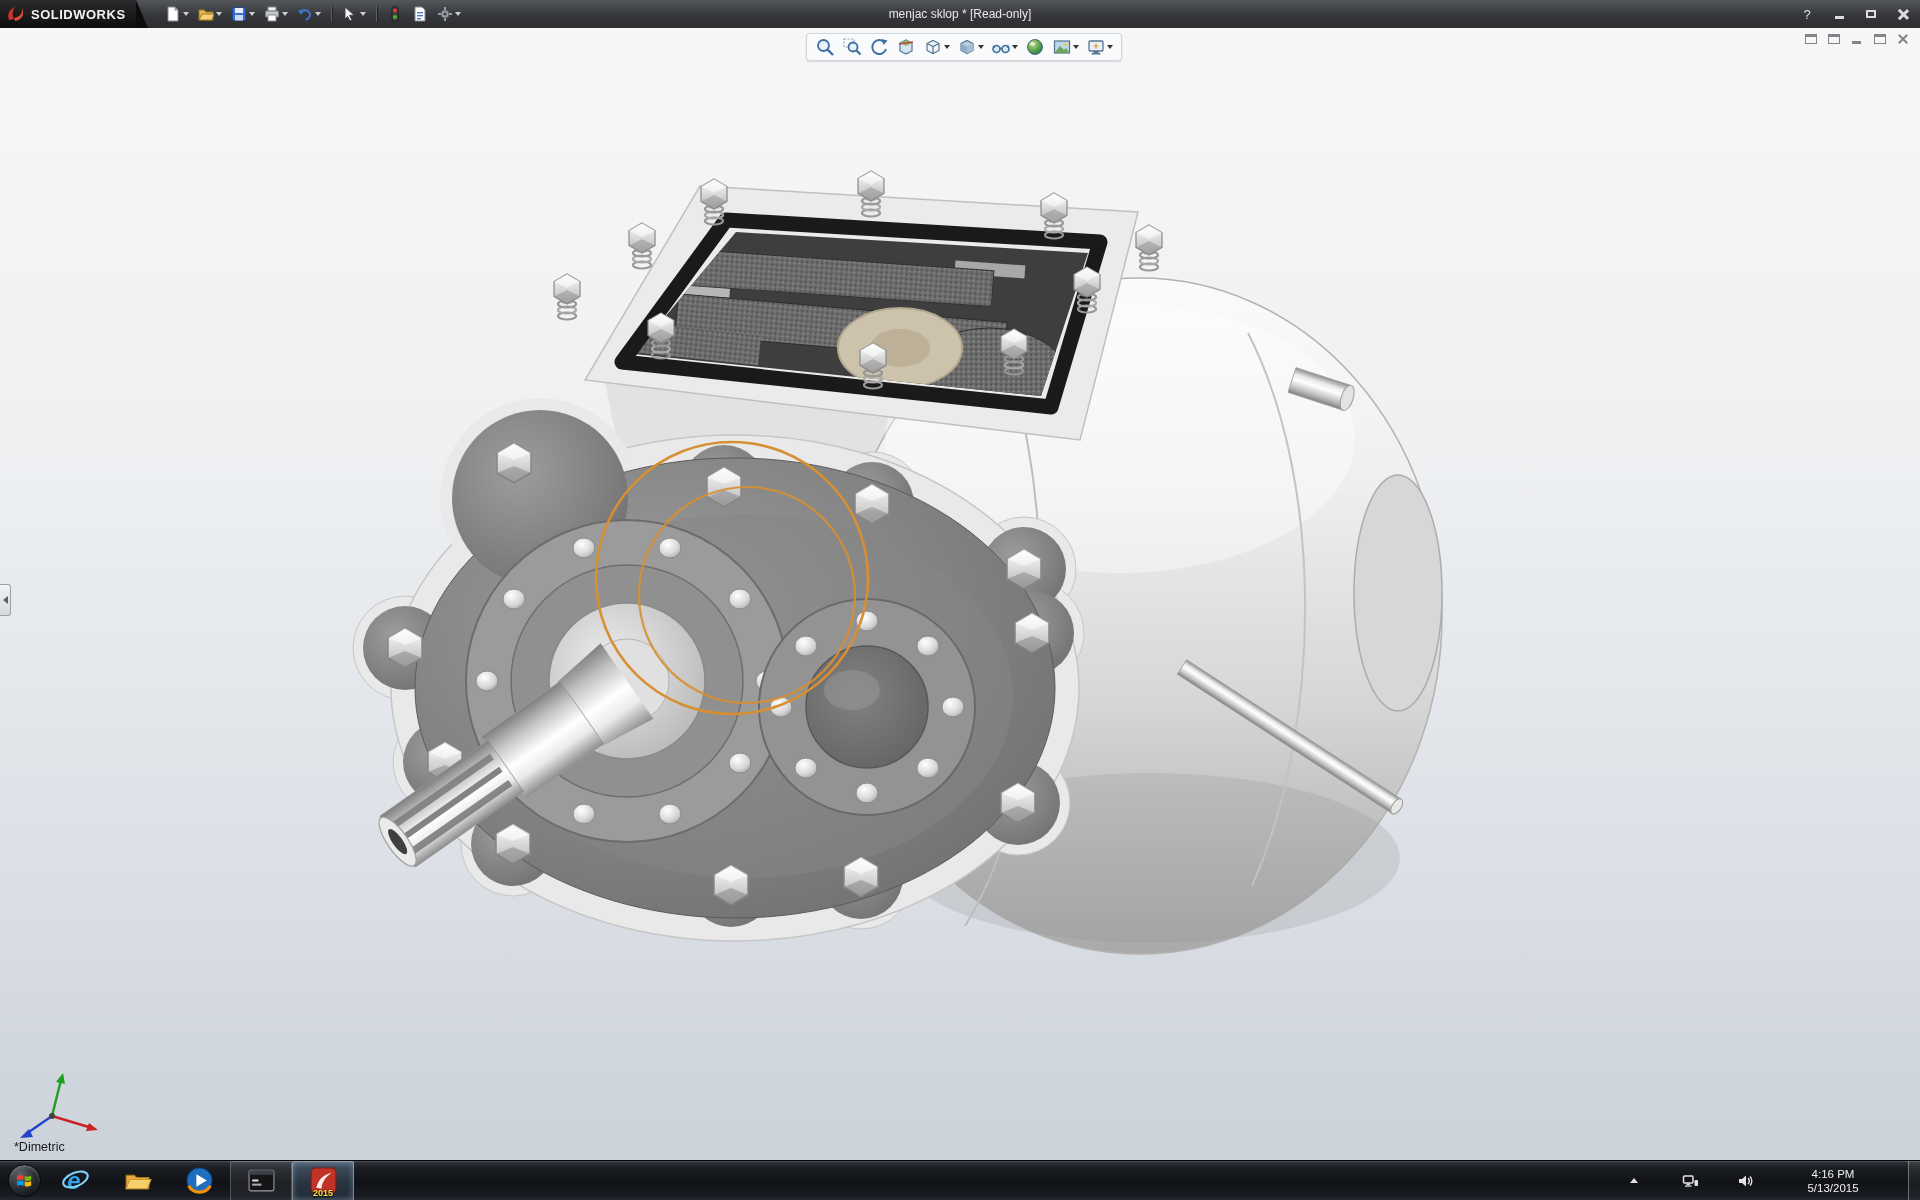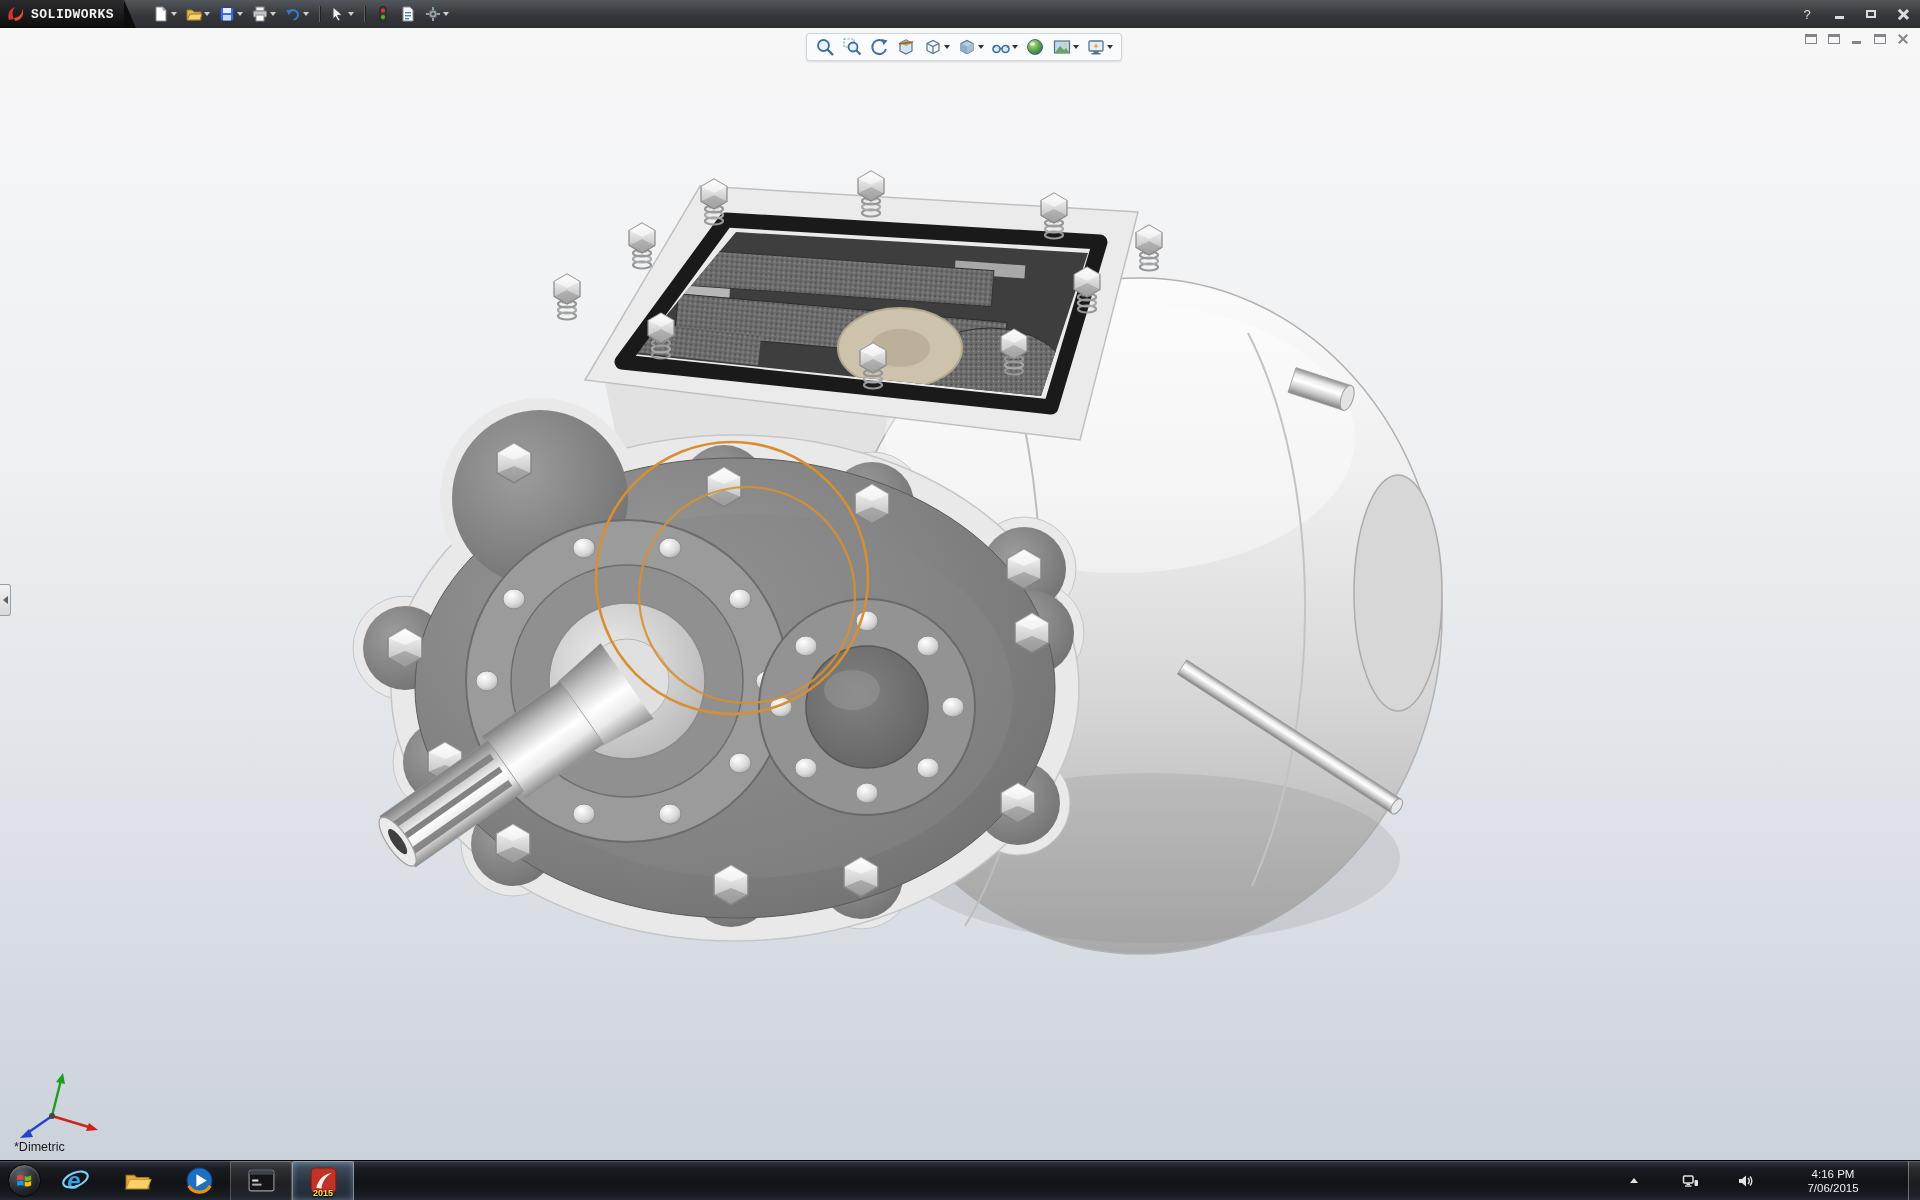--- a/index.html
+++ b/index.html
@@ -9,21 +9,21 @@
 
   
   .titlebar { position:absolute; top:0; left:0; width:1920px; height:28px;
               background:linear-gradient(#53565b,#35373b 55%,#2c2e32);
               display:flex; align-items:center; z-index:50; }
   .logo-block { position:relative; height:28px; display:flex; align-items:center;
                 background:linear-gradient(#2b2b2d,#0d0d0e); padding:0 10px 0 6px; }
   .logo-block::after { content:""; position:absolute; right:-12px; top:0;
                 border-top:28px solid transparent; border-left:12px solid #0d0d0e; }
   .ds-mark { width:20px; height:18px; margin-right:5px; }
-  .app-name { color:#f2f2f2; font-weight:bold; font-size:13px; letter-spacing:.5px;font-family:Liberation Mono, monospace; }
+  .app-name { color:#f2f2f2; font-weight:bold; font-size:13px; letter-spacing:.5px; }
   .qt-toolbar { display:flex; align-items:center; margin-left:26px; gap:3px; }
   .qt-btn { display:flex; align-items:center; height:22px; padding:0 3px; border-radius:2px; }
   .qt-btn svg { width:16px; height:16px; }
   .caret { width:0; height:0; margin-left:2px;
            border-left:3.5px solid transparent; border-right:3.5px solid transparent;
            border-top:4px solid #cfcfcf; }
   .qt-sep { width:1px; height:16px; background:#5c5e62; margin:0 4px;
             box-shadow:1px 0 0 #222; }
   .doc-title { position:absolute; left:0; right:0; text-align:center; top:7px;
                color:#e8e8e8; font-size:12px; pointer-events:none; }
@@ -183,20 +183,21 @@
           <rect x="7" y="1" width="2" height="3" fill="#9aa0a8"></rect>
             <rect x="7" y="12" width="2" height="3" fill="#9aa0a8"></rect>
           <rect x="1" y="7" width="3" height="2" fill="#9aa0a8"></rect>
             <rect x="12" y="7" width="3" height="2" fill="#9aa0a8"></rect>
           <circle cx="8" cy="8" r="1.6" fill="#3b4046"></circle>
         </svg>
           <span class="caret"></span>
       </div>
     </div>
 
+    <div class="doc-title">menjac sklop * [Read-only]</div>
 
     <div class="tb-right">
       <div class="tb-ctl">?</div>
       <div class="tb-ctl">
           <div class="glyph-min"></div>
         </div>
       <div class="tb-ctl">
           <div class="glyph-restore"></div>
         </div>
       <div class="tb-ctl">
@@ -606,19 +607,19 @@
       </div>
       <div class="tray-icon">
         <svg width="16" height="14" viewBox="0 0 16 14">
           <polygon points="1,5 4,5 8,1.5 8,12.5 4,9 1,9" fill="#e2e2e2"></polygon>
           <path d="M10,4 A4.5,4.5 0 0 1 10,10" fill="none" stroke="#e2e2e2" stroke-width="1.4"></path>
           <path d="M12,2.5 A6.5,6.5 0 0 1 12,11.5" fill="none" stroke="#e2e2e2" stroke-width="1.4"></path>
         </svg>
       </div>
       <div class="clock">
         <div>4:16 PM</div>
-        <div>7/06/2015</div>
+        <div>5/13/2015</div>
       </div>
       <div class="show-desktop"></div>
     </div>
   </div>
 
 </div>
 
 </body></html>

